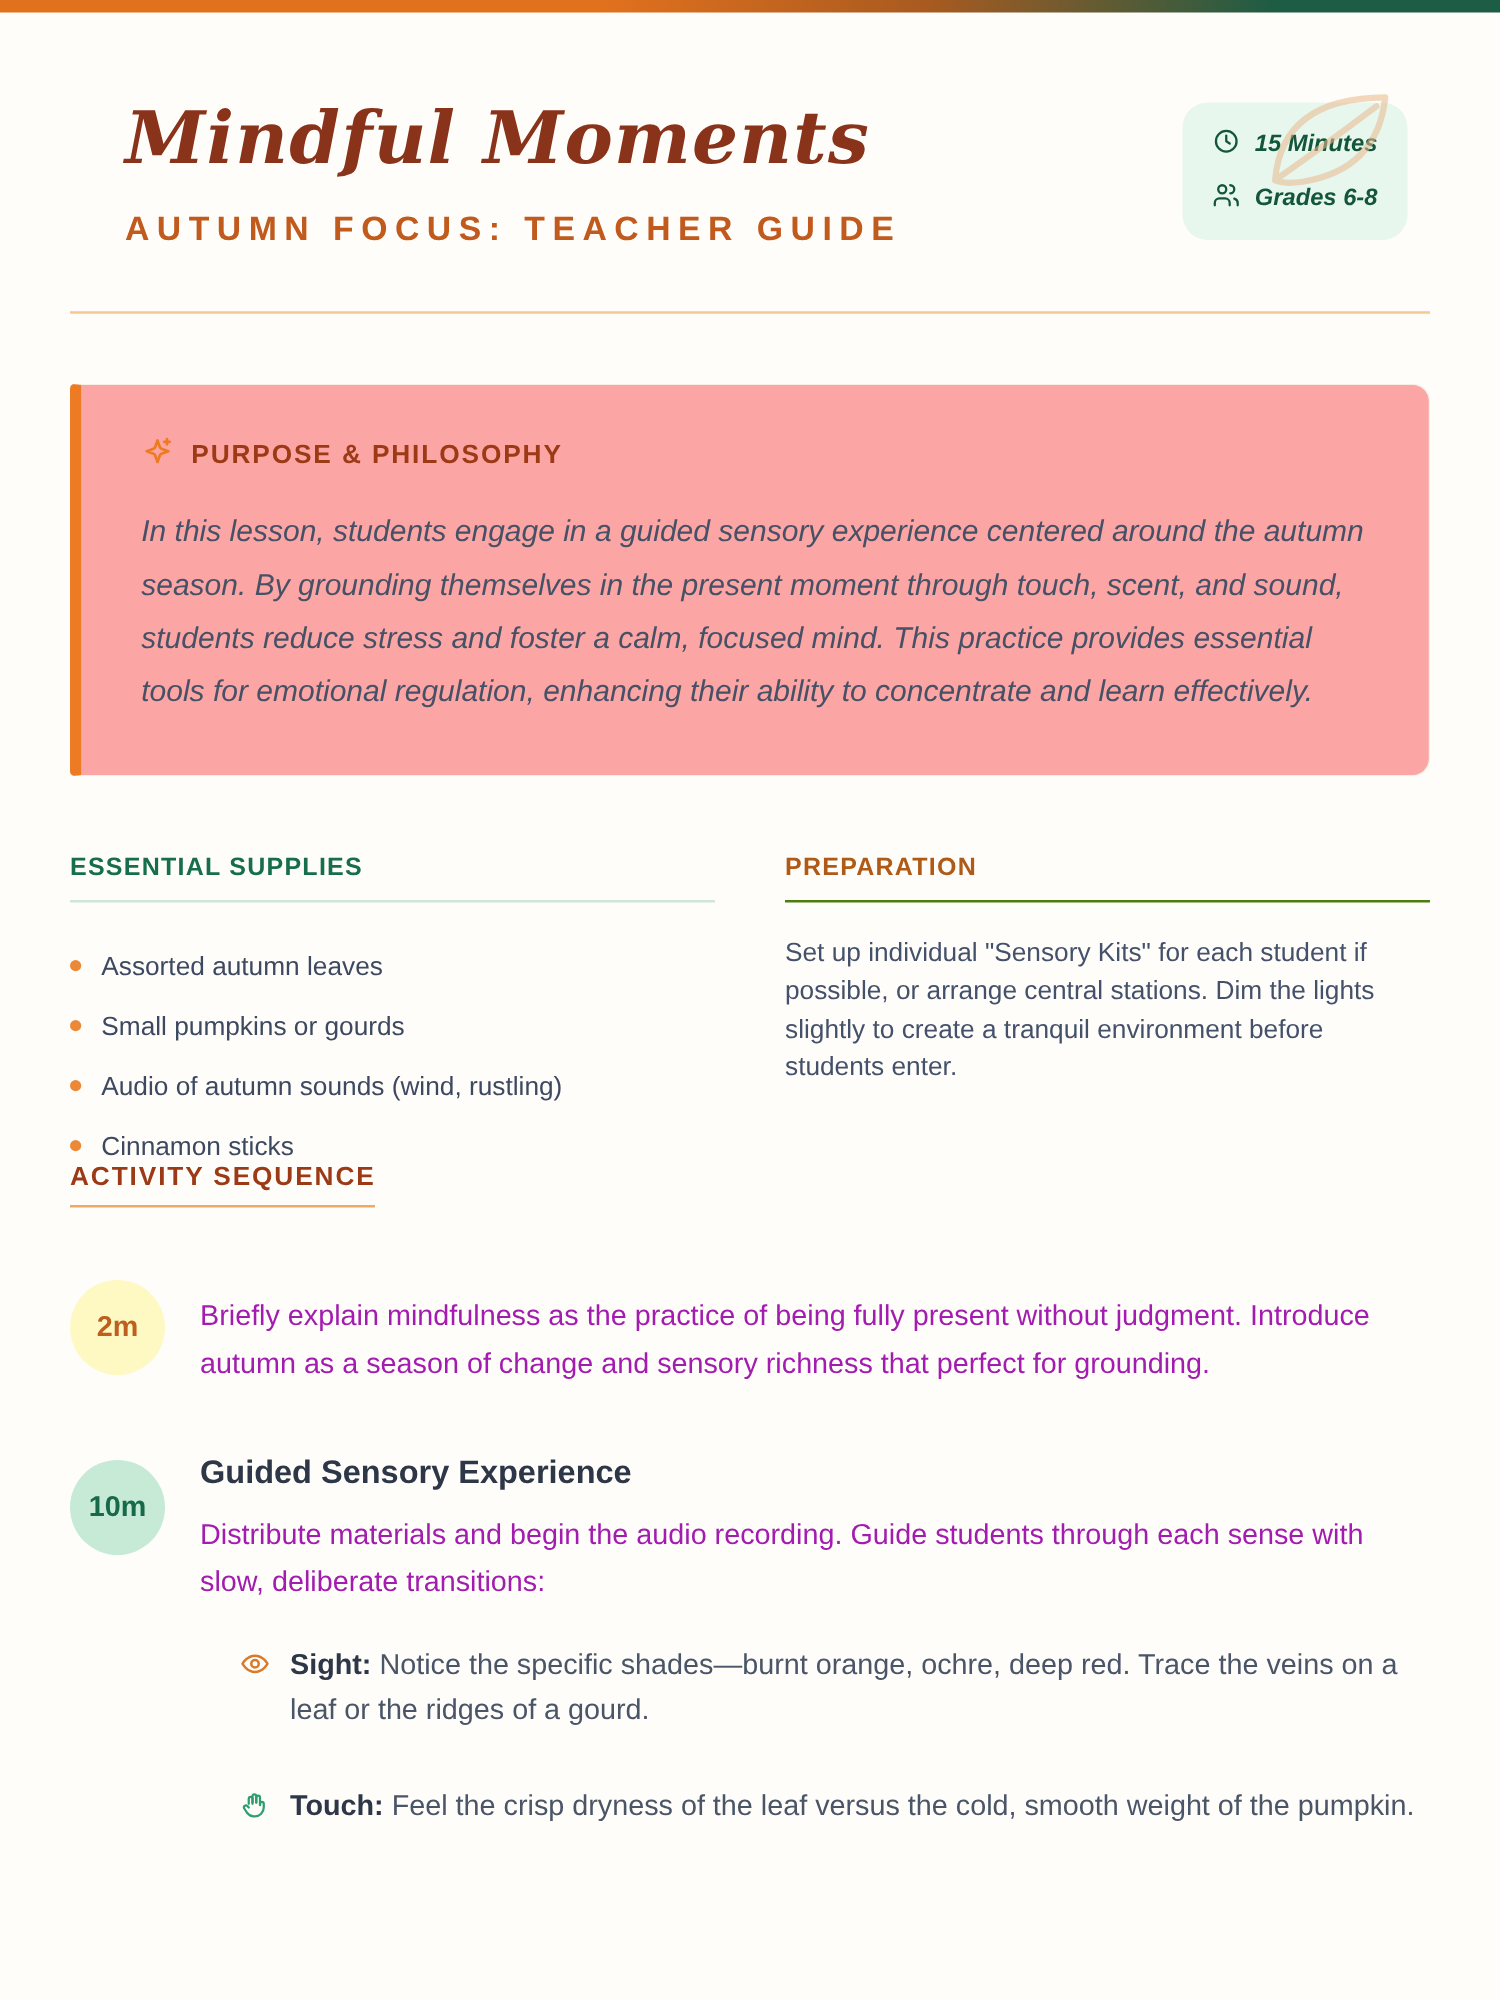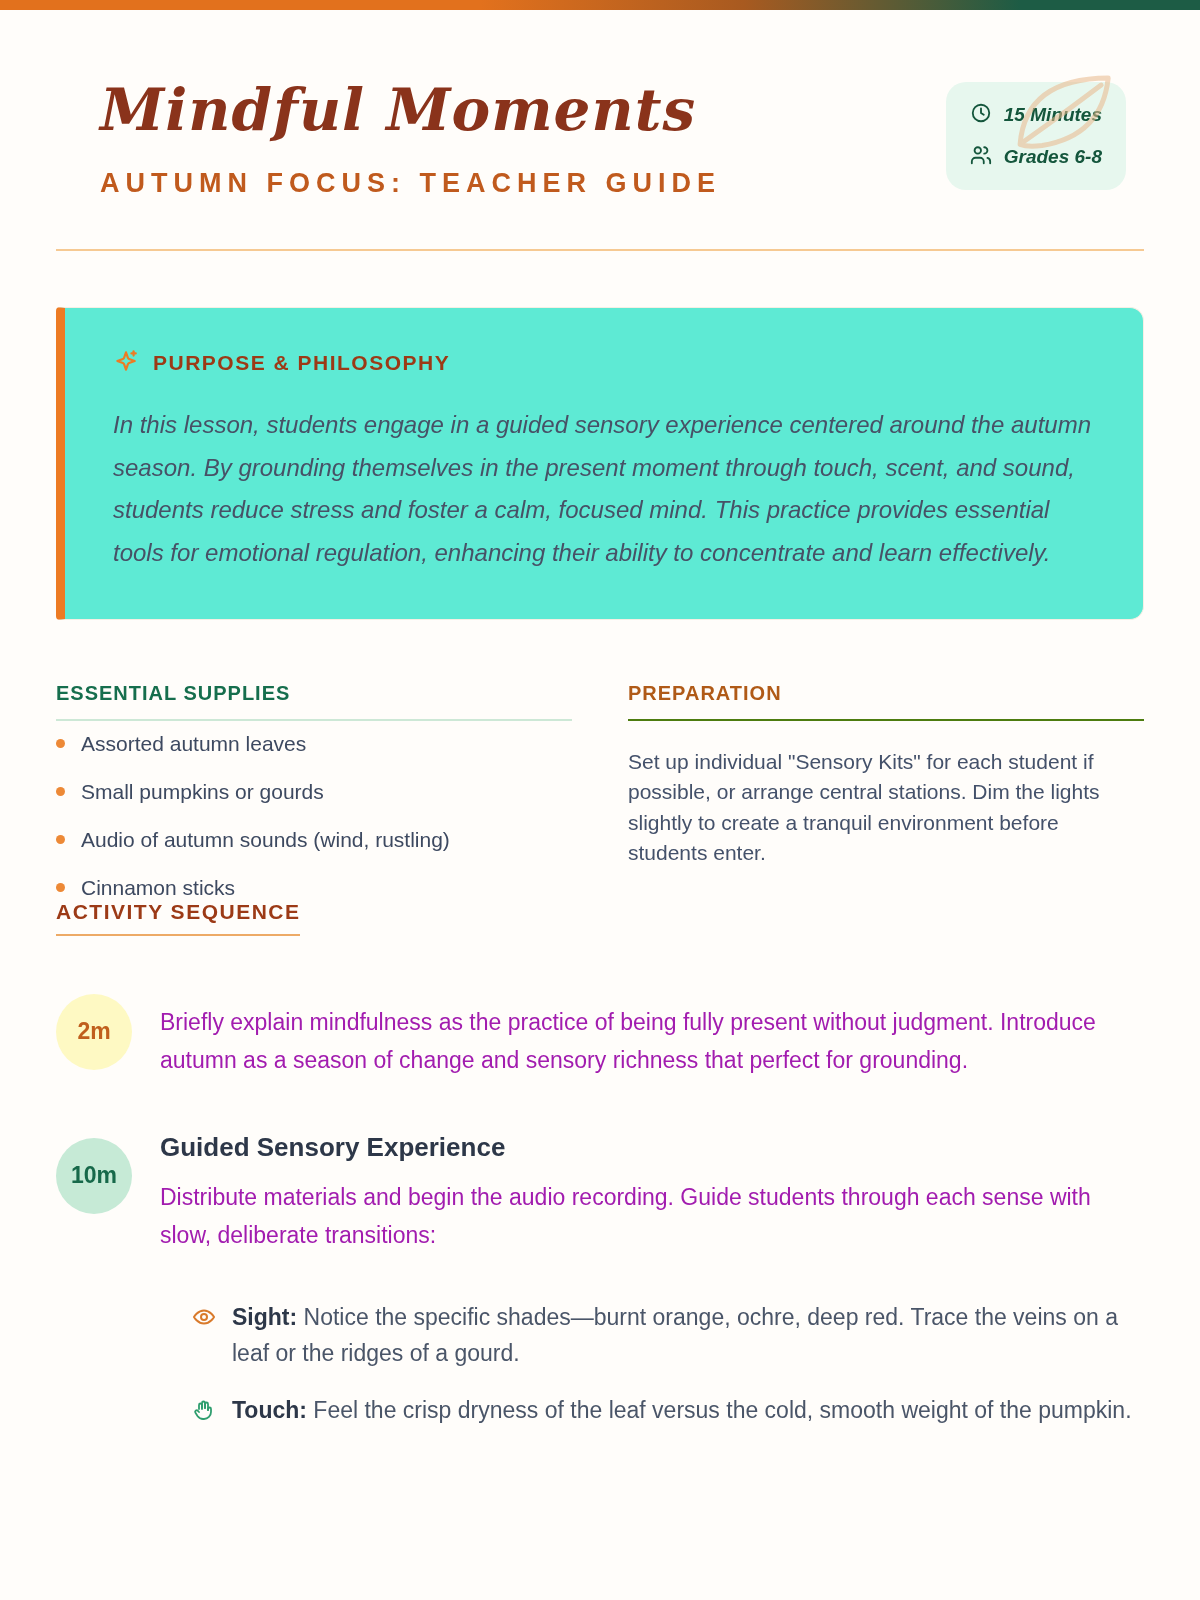--- a/index.html
+++ b/index.html
@@ -69,21 +69,21 @@
   }
   .divider {
     margin-top: 50px;
     border: none;
     border-top: 2px solid #f6c992;
   }
 
   
   .purpose-card {
     margin-top: 56px;
-    background: #5eead4;
+    background: #fca5a5;
     border: 1px solid #f6efe4;
     border-left: 9px solid #ed7b23;
     border-radius: 4px 14px 14px 4px;
     padding: 40px 48px 44px 48px;
   }
   .purpose-head { display: flex; align-items: center; gap: 14px; }
   .purpose-head .label {
     font-size: 21px;
     font-weight: bold;
     letter-spacing: 1.5px;
@@ -106,21 +106,21 @@
     gap: 56px;
   }
   .col-heading {
     font-size: 20px;
     font-weight: bold;
     letter-spacing: 1px;
     padding-bottom: 14px;
   }
   .supplies .col-heading { color: #166e4d; border-bottom: 2px solid #cde8d6; }
   .preparation .col-heading { color: #b05a17; border-bottom: 2px solid #4d7c0f; }
-  .supply-list { list-style: none; margin-top: 11px; display: flex; flex-direction: column; gap: 24px; }
+  .supply-list { list-style: none; margin-top: 40px; display: flex; flex-direction: column; gap: 24px; }
   .supply-item { display: flex; align-items: baseline; gap: 16px; font-size: 21px; color: #3d4960; }
   .dot {
     width: 9px; height: 9px; border-radius: 50%;
     background: #ed8936; flex: 0 0 auto;
     position: relative; top: -3px;
   }
   .prep-body {
     margin-top: 26px;
     font-size: 21px;
     line-height: 1.45;
@@ -152,21 +152,21 @@
   .badge.green  { background: #c6ead6; color: #17694a; }
   .step-content { margin-left: 28px; flex: 1; }
   .step-title { font-size: 26px; font-weight: bold; color: #2d3748; }
   .step-body {
     margin-top: 16px;
     font-size: 23px;
     line-height: 1.65;
     color: #a21caf;
     max-width: 980px;
   }
-  .sense-list { margin-top: 44px; padding-left: 32px; display: flex; flex-direction: column; gap: 20px; }
+  .sense-list { margin-top: 28px; padding-left: 32px; display: flex; flex-direction: column; gap: 40px; }
   .sense-item { display: flex; gap: 16px; }
   .sense-icon { flex: 0 0 auto; margin-top: 6px; }
   .sense-text { font-size: 23px; line-height: 1.6; color: #4a5568; max-width: 910px; }
   .sense-text strong { color: #2d3748; }
 </style>
 </head>
 <body>
 
 <div class="topbar"></div>
 

